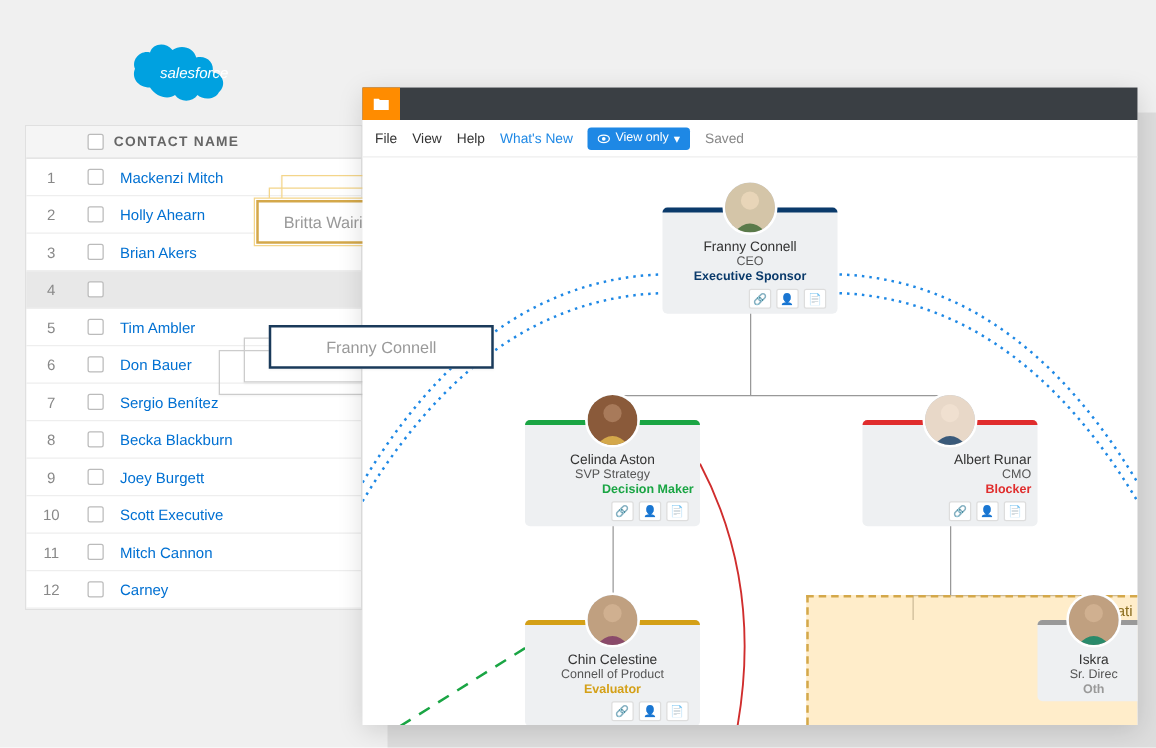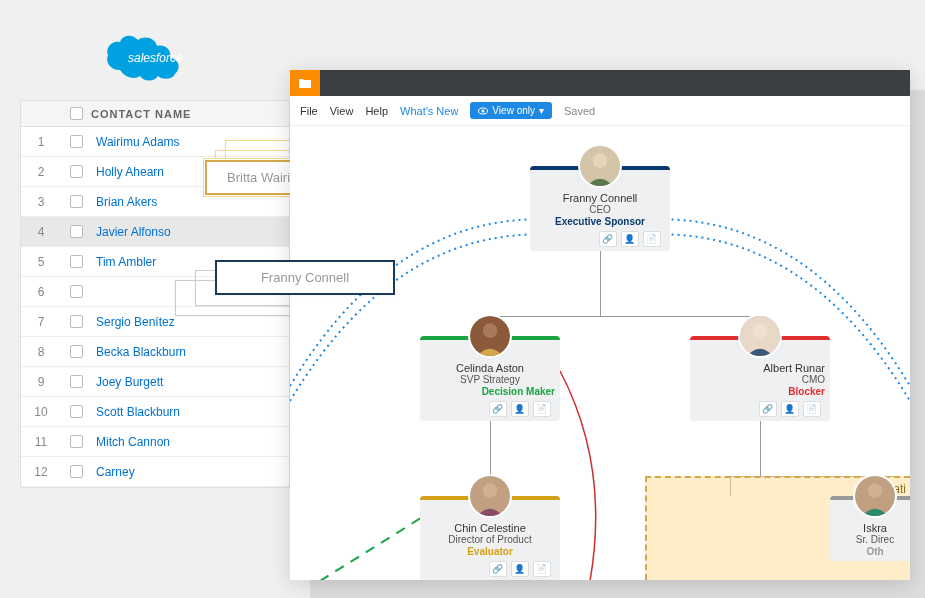--- a/index.html
+++ b/index.html
@@ -100,55 +100,55 @@
     <div class="chk">
         <div class="checkbox"></div>
       </div>
     <div class="name">CONTACT NAME</div>
   </div>
   <div class="ct-row">
       <div class="num">1</div>
       <div class="chk">
         <div class="checkbox"></div>
       </div>
-      <div class="name">Wairimu Adams</div>
+      <div class="name">Mackenzi Mitch</div>
     </div>
   <div class="ct-row">
       <div class="num">2</div>
       <div class="chk">
         <div class="checkbox"></div>
       </div>
       <div class="name">Holly Ahearn</div>
     </div>
   <div class="ct-row">
       <div class="num">3</div>
       <div class="chk">
         <div class="checkbox"></div>
       </div>
       <div class="name">Brian Akers</div>
     </div>
   <div class="ct-row selected">
       <div class="num">4</div>
       <div class="chk">
         <div class="checkbox"></div>
       </div>
-      <div class="name">Javier Alfonso</div>
     </div>
   <div class="ct-row">
       <div class="num">5</div>
       <div class="chk">
         <div class="checkbox"></div>
       </div>
       <div class="name">Tim Ambler</div>
     </div>
   <div class="ct-row">
       <div class="num">6</div>
       <div class="chk">
         <div class="checkbox"></div>
       </div>
+      <div class="name">Don Bauer</div>
     </div>
   <div class="ct-row">
       <div class="num">7</div>
       <div class="chk">
         <div class="checkbox"></div>
       </div>
       <div class="name">Sergio Benítez</div>
     </div>
   <div class="ct-row">
       <div class="num">8</div>
@@ -162,21 +162,21 @@
       <div class="chk">
         <div class="checkbox"></div>
       </div>
       <div class="name">Joey Burgett</div>
     </div>
   <div class="ct-row">
       <div class="num">10</div>
       <div class="chk">
         <div class="checkbox"></div>
       </div>
-      <div class="name">Scott Blackburn</div>
+      <div class="name">Scott Executive</div>
     </div>
   <div class="ct-row">
       <div class="num">11</div>
       <div class="chk">
         <div class="checkbox"></div>
       </div>
       <div class="name">Mitch Cannon</div>
     </div>
   <div class="ct-row">
       <div class="num">12</div>
@@ -296,21 +296,21 @@
     </div>
 
     <div class="org-node node-chin">
       <div class="topbar" style="background:#d4a017"></div>
       <div class="avatar"><svg viewBox="0 0 44 44">
             <circle cx="22" cy="22" r="22" fill="#c0a080"></circle>
             <circle cx="22" cy="16" r="8" fill="#d0b090"></circle>
             <path d="M8 44 Q22 28 36 44" fill="#8a4a6a"></path>
           </svg></div>
       <div class="nm">Chin Celestine</div>
-      <div class="title">Director of Product</div>
+      <div class="title">Connell of Product</div>
       <div class="role role-evaluator">Evaluator</div>
       <div class="icons">
         <div class="icon-btn">🔗</div>
         <div class="icon-btn">👤</div>
         <div class="icon-btn">📄</div>
       </div>
     </div>
 
 
     <div class="org-node node-iskra">

